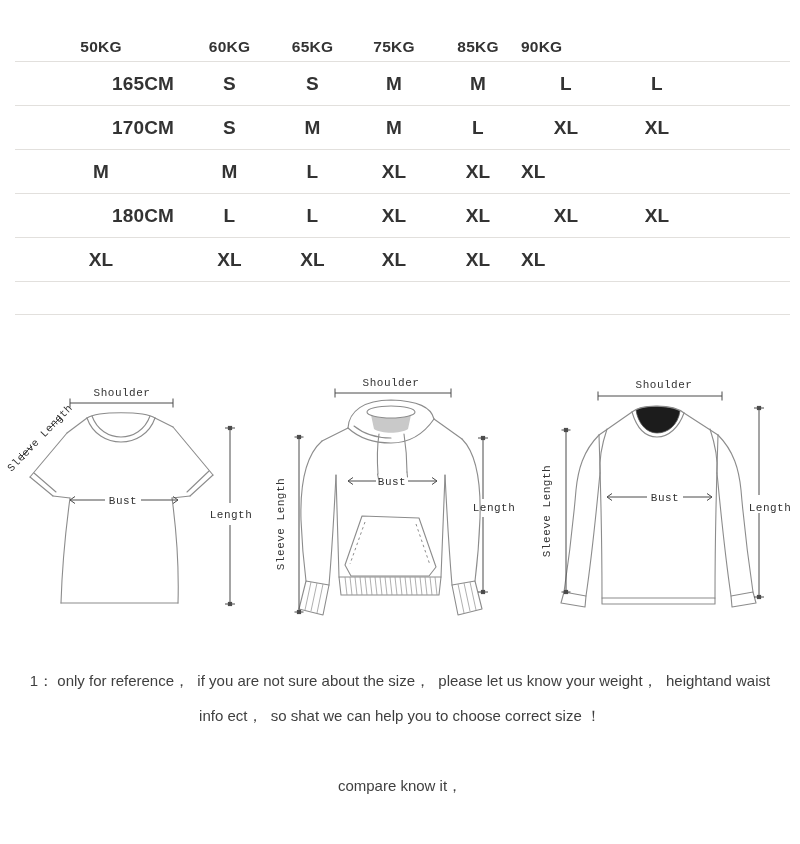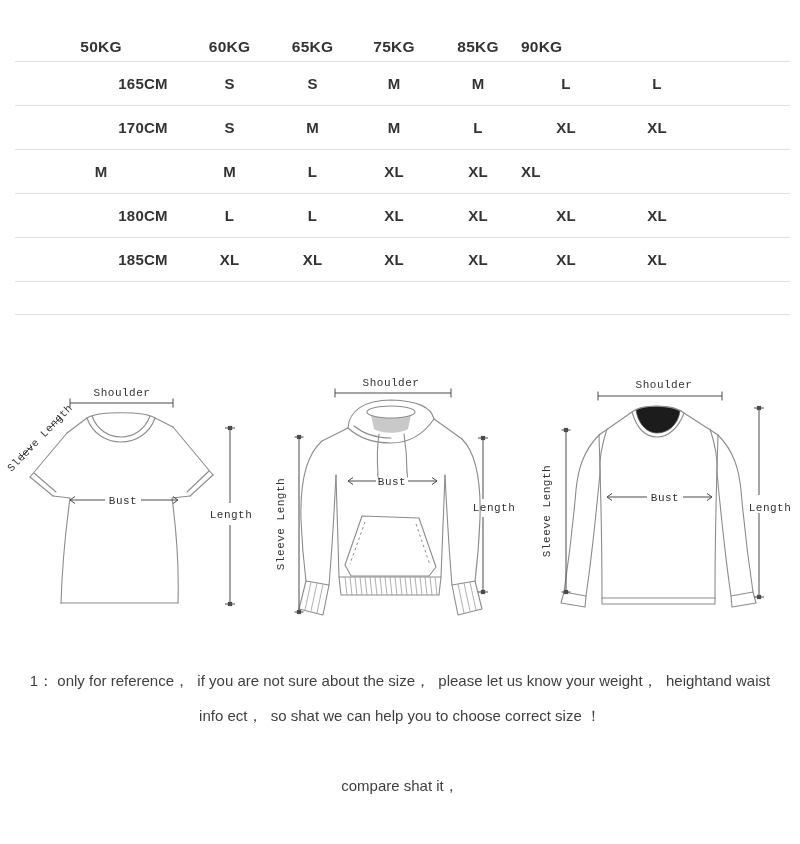--- a/index.html
+++ b/index.html
@@ -6,21 +6,21 @@
   #canvas{position:relative;width:800px;height:844px;background:#ffffff;overflow:hidden;
           font-family:"Liberation Sans",sans-serif;}
 
   
   #size-table{position:absolute;left:15px;top:28px;width:775px;color:#333;font-weight:bold;}
   .t-row{display:grid;grid-template-columns:172px 85px 81px 82px 86px 90px 179px;
          border-bottom:1px solid #e2e0dd;box-sizing:border-box;height:44px;align-items:center;}
   .t-row.header{height:34px;align-items:end;}
   .t-row.header .td{padding-bottom:5px;font-size:15.5px;}
   .t-row.footer{height:33px;}
-  .td{text-align:center;font-size:15px;letter-spacing:.2px;}
+  .td{text-align:center;font-size:19px;letter-spacing:.2px;}
   .c-first{padding-left:84px;}
   .c-last{padding-right:87px;}
 
   
   svg{position:absolute;overflow:visible;}
   #tshirt-svg{left:10px;top:355px;}
   #hoodie-svg{left:270px;top:355px;}
   #longsleeve-svg{left:535px;top:355px;}
   .sketch{stroke:#8c8c8c;stroke-width:1.1;fill:none;stroke-linecap:round;stroke-linejoin:round;}
   .stitch{stroke:#8c8c8c;stroke-width:1;fill:none;stroke-dasharray:2.5,3;}
@@ -88,21 +88,20 @@
       <div class="td c-first">180CM</div>
       <div class="td">L</div>
       <div class="td">L</div>
       <div class="td">XL</div>
       <div class="td">XL</div>
       <div class="td">XL</div>
       <div class="td c-last">XL</div>
     </div>
 
     <div class="t-row">
-      <div class="td c-first">185CM</div>
       <div class="td">XL</div>
       <div class="td">XL</div>
       <div class="td">XL</div>
       <div class="td">XL</div>
       <div class="td">XL</div>
       <div class="td c-last">XL</div>
     </div>
 
     <div class="t-row footer"></div>
   </div>
@@ -212,15 +211,15 @@
       <rect class="mdot" x="222.4" y="240.4" width="3.2" height="3.2"></rect>
     </g>
     <text class="dlabel" x="129" y="33" text-anchor="middle">Shoulder</text>
     <text class="dlabel" x="15" y="156" text-anchor="middle" transform="rotate(-90 15 156)">Sleeve Length</text>
     <text class="dlabel" x="130" y="146" text-anchor="middle">Bust</text>
     <text class="dlabel" x="235" y="156" text-anchor="middle">Length</text>
   </svg>
 
   <div class="note" id="note-1">1： only for reference，  if you are not sure about the size，  please let us know your weight，  heightand waist</div>
   <div class="note" id="note-2">info ect，  so shat we can help you to choose correct size ！</div>
-  <div class="note" id="note-4">compare shat it，</div>
+  <div class="note" id="note-4">compare know it，</div>
 
 </div>
 
 </body></html>

